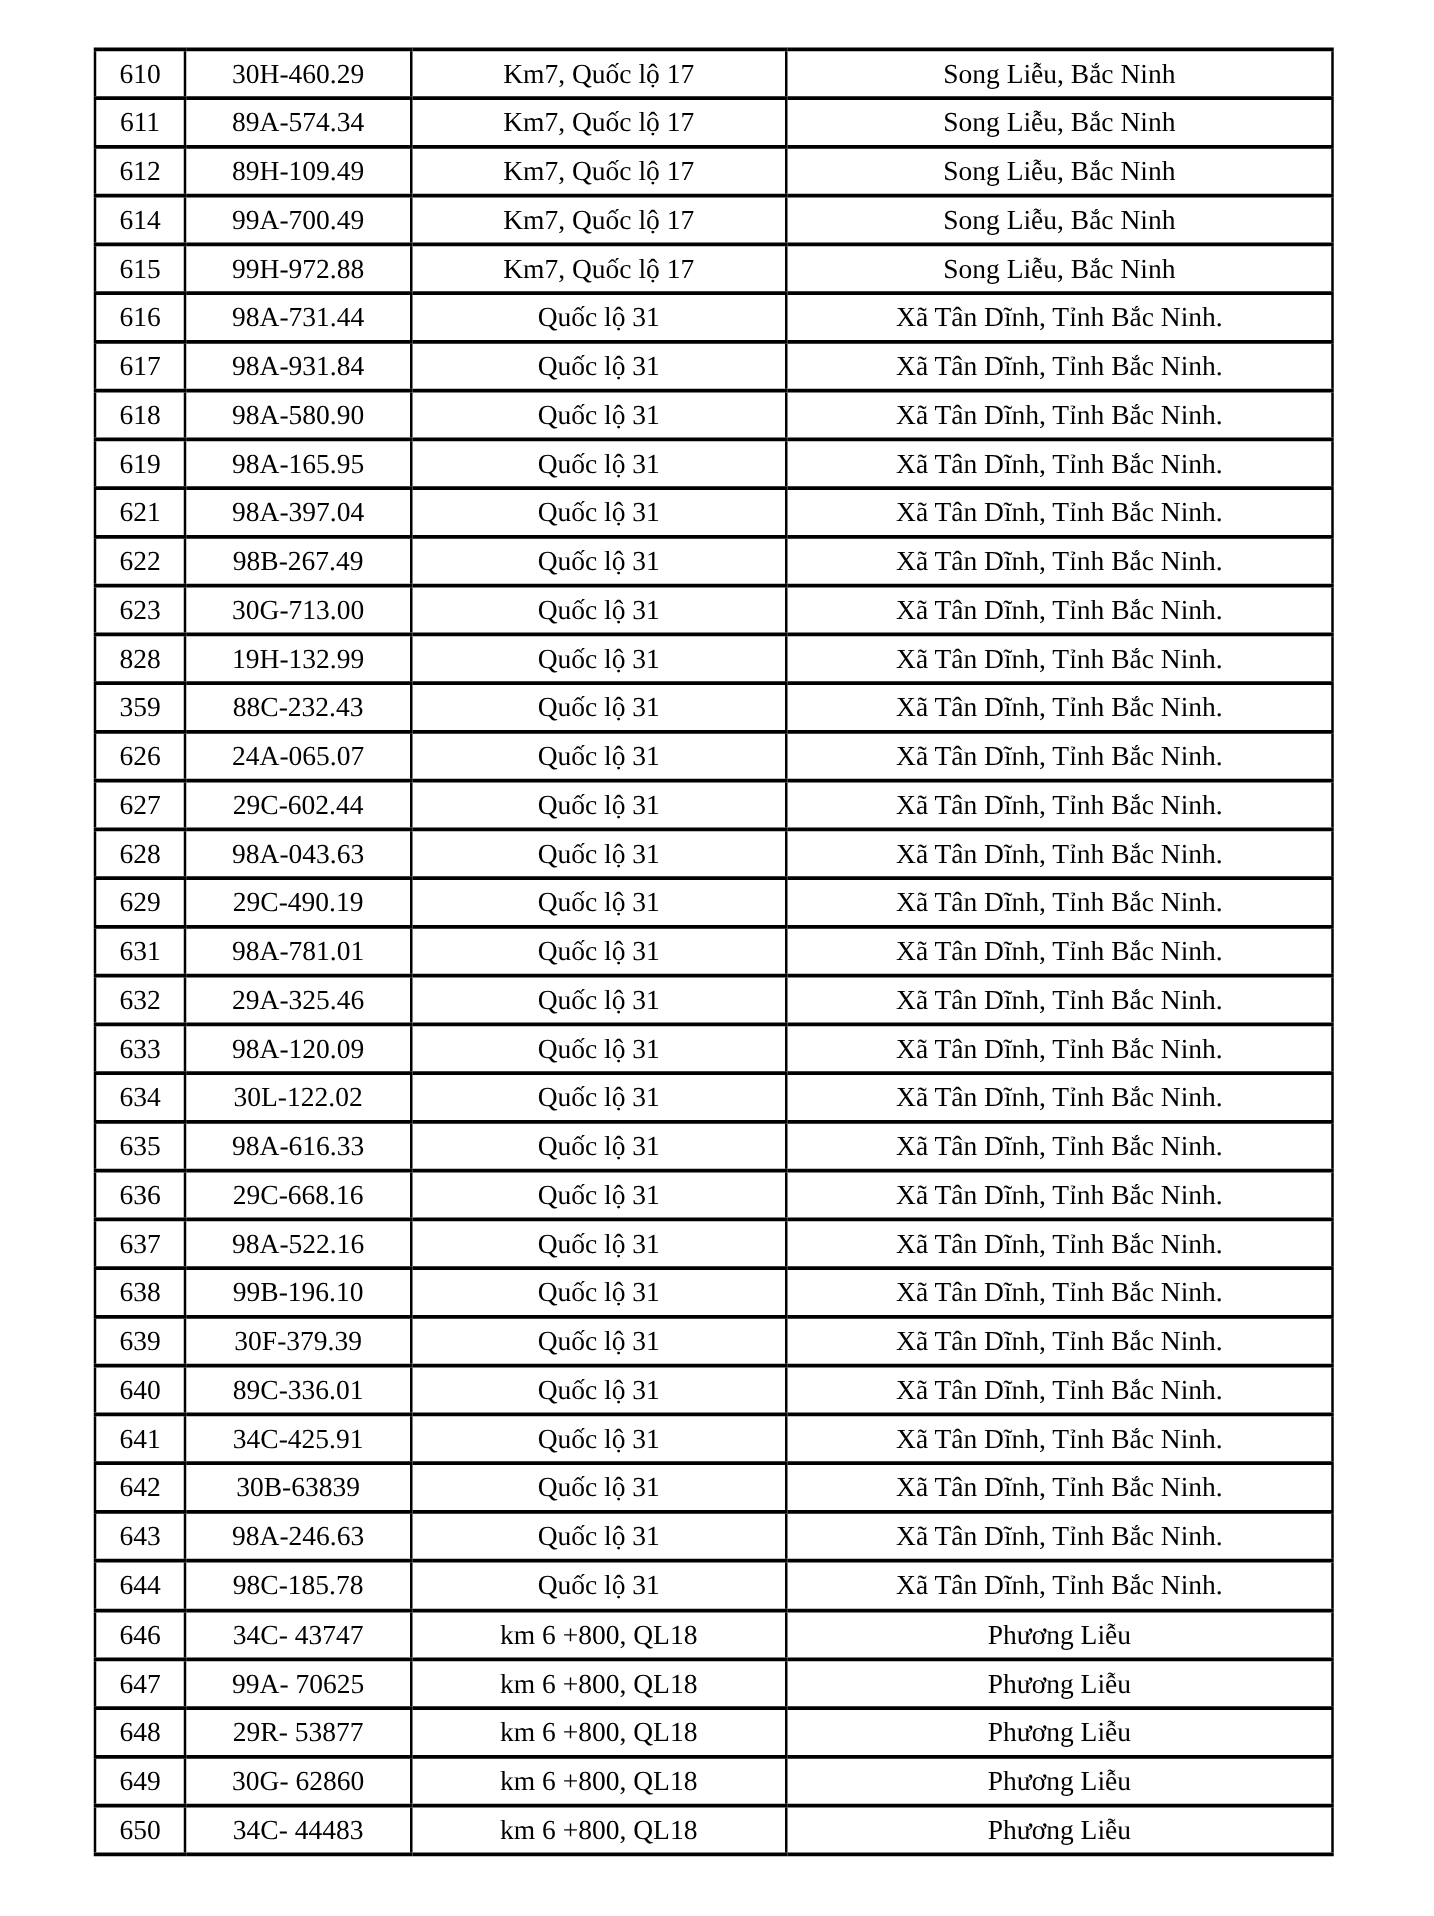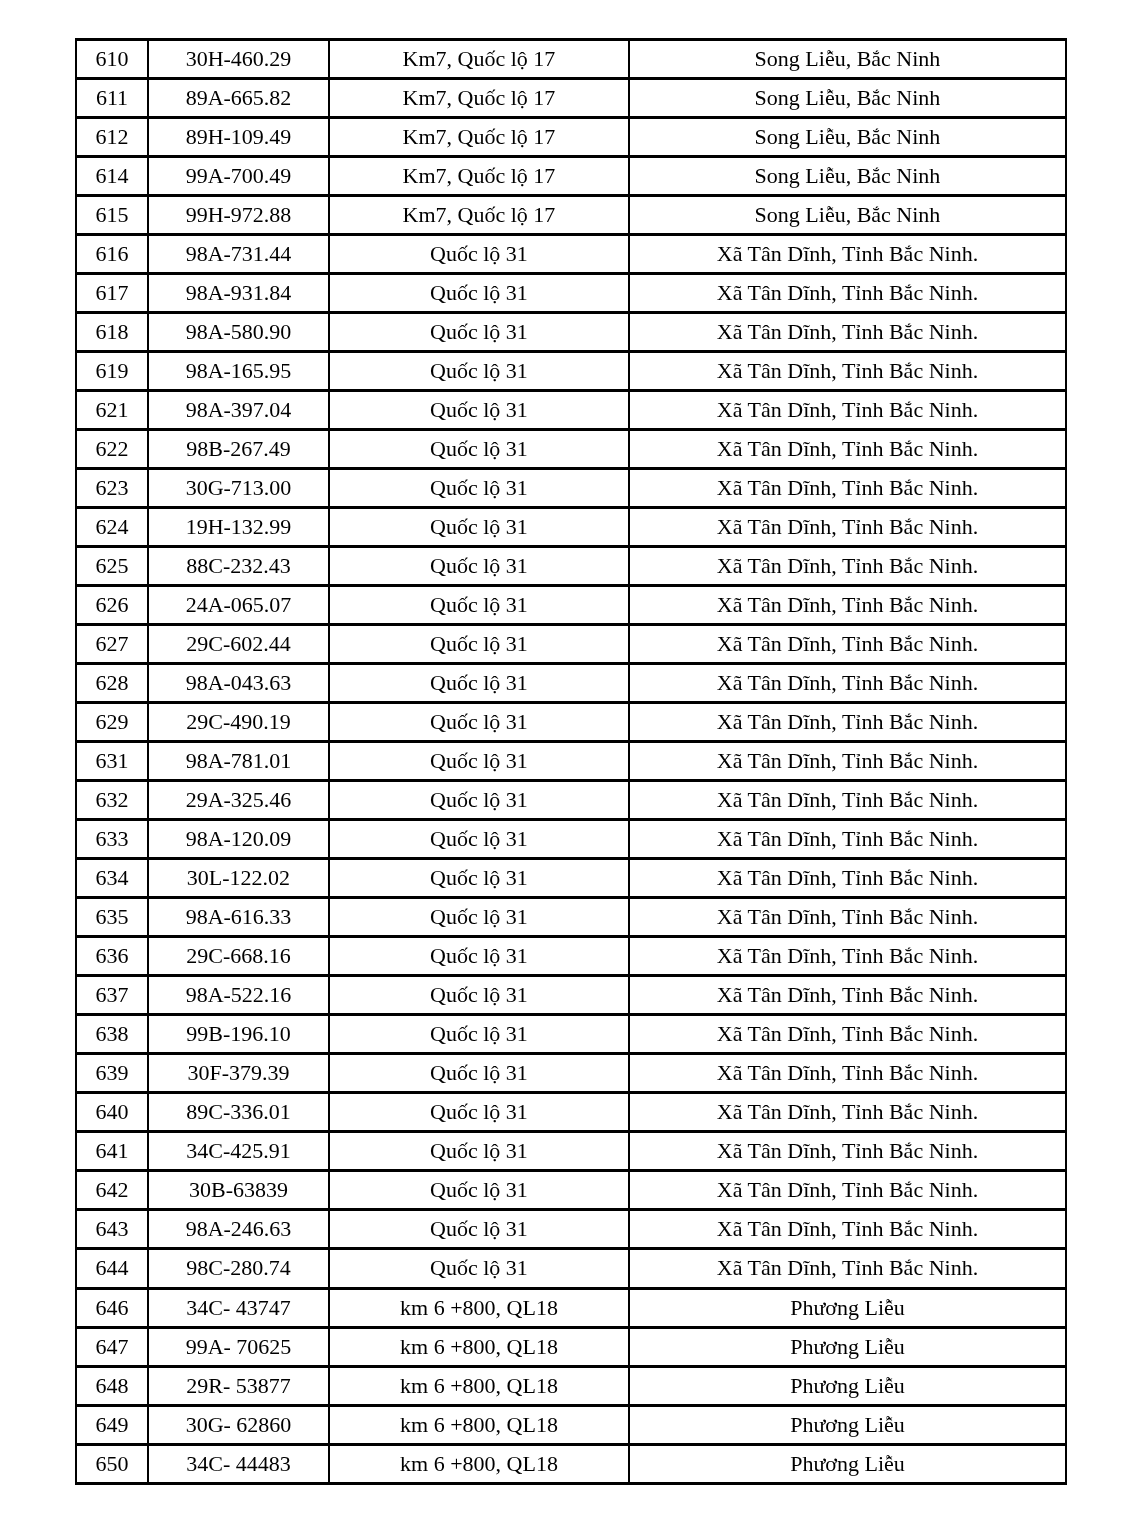--- a/index.html
+++ b/index.html
@@ -59,21 +59,21 @@
     </colgroup>
     <tbody id="table-body">
         <tr>
           <td>610</td>
           <td>30H-460.29</td>
           <td>Km7, Quốc lộ 17</td>
           <td>Song Liễu, Bắc Ninh</td>
         </tr>
         <tr>
           <td>611</td>
-          <td>89A-665.82</td>
+          <td>89A-574.34</td>
           <td>Km7, Quốc lộ 17</td>
           <td>Song Liễu, Bắc Ninh</td>
         </tr>
         <tr>
           <td>612</td>
           <td>89H-109.49</td>
           <td>Km7, Quốc lộ 17</td>
           <td>Song Liễu, Bắc Ninh</td>
         </tr>
         <tr>
@@ -124,27 +124,27 @@
           <td>Quốc lộ 31</td>
           <td>Xã Tân Dĩnh, Tỉnh Bắc Ninh.</td>
         </tr>
         <tr>
           <td>623</td>
           <td>30G-713.00</td>
           <td>Quốc lộ 31</td>
           <td>Xã Tân Dĩnh, Tỉnh Bắc Ninh.</td>
         </tr>
         <tr>
-          <td>624</td>
+          <td>828</td>
           <td>19H-132.99</td>
           <td>Quốc lộ 31</td>
           <td>Xã Tân Dĩnh, Tỉnh Bắc Ninh.</td>
         </tr>
         <tr>
-          <td>625</td>
+          <td>359</td>
           <td>88C-232.43</td>
           <td>Quốc lộ 31</td>
           <td>Xã Tân Dĩnh, Tỉnh Bắc Ninh.</td>
         </tr>
         <tr>
           <td>626</td>
           <td>24A-065.07</td>
           <td>Quốc lộ 31</td>
           <td>Xã Tân Dĩnh, Tỉnh Bắc Ninh.</td>
         </tr>
@@ -239,21 +239,21 @@
           <td>Xã Tân Dĩnh, Tỉnh Bắc Ninh.</td>
         </tr>
         <tr>
           <td>643</td>
           <td>98A-246.63</td>
           <td>Quốc lộ 31</td>
           <td>Xã Tân Dĩnh, Tỉnh Bắc Ninh.</td>
         </tr>
         <tr>
           <td>644</td>
-          <td>98C-280.74</td>
+          <td>98C-185.78</td>
           <td>Quốc lộ 31</td>
           <td>Xã Tân Dĩnh, Tỉnh Bắc Ninh.</td>
         </tr>
         <tr>
           <td>646</td>
           <td>34C- 43747</td>
           <td>km 6 +800, QL18</td>
           <td>Phương Liễu</td>
         </tr>
         <tr>

